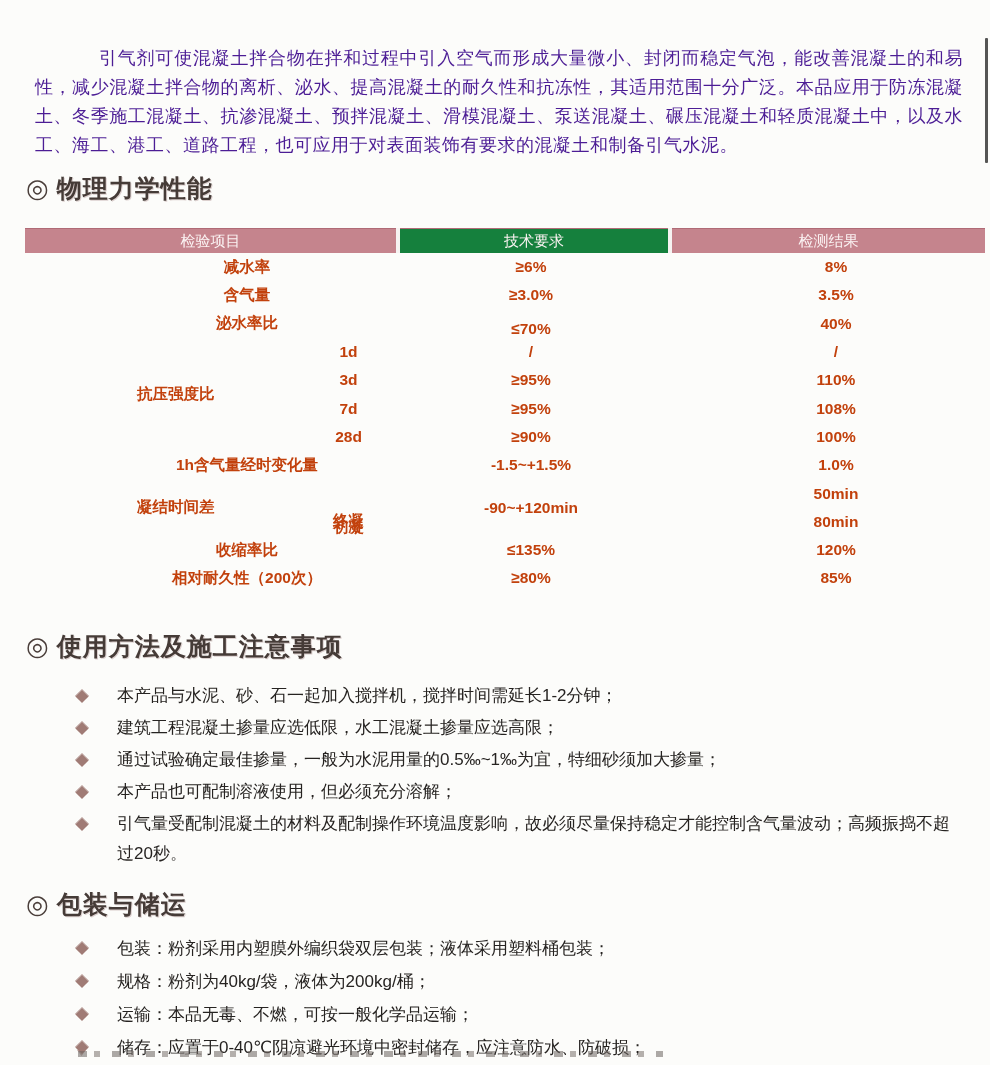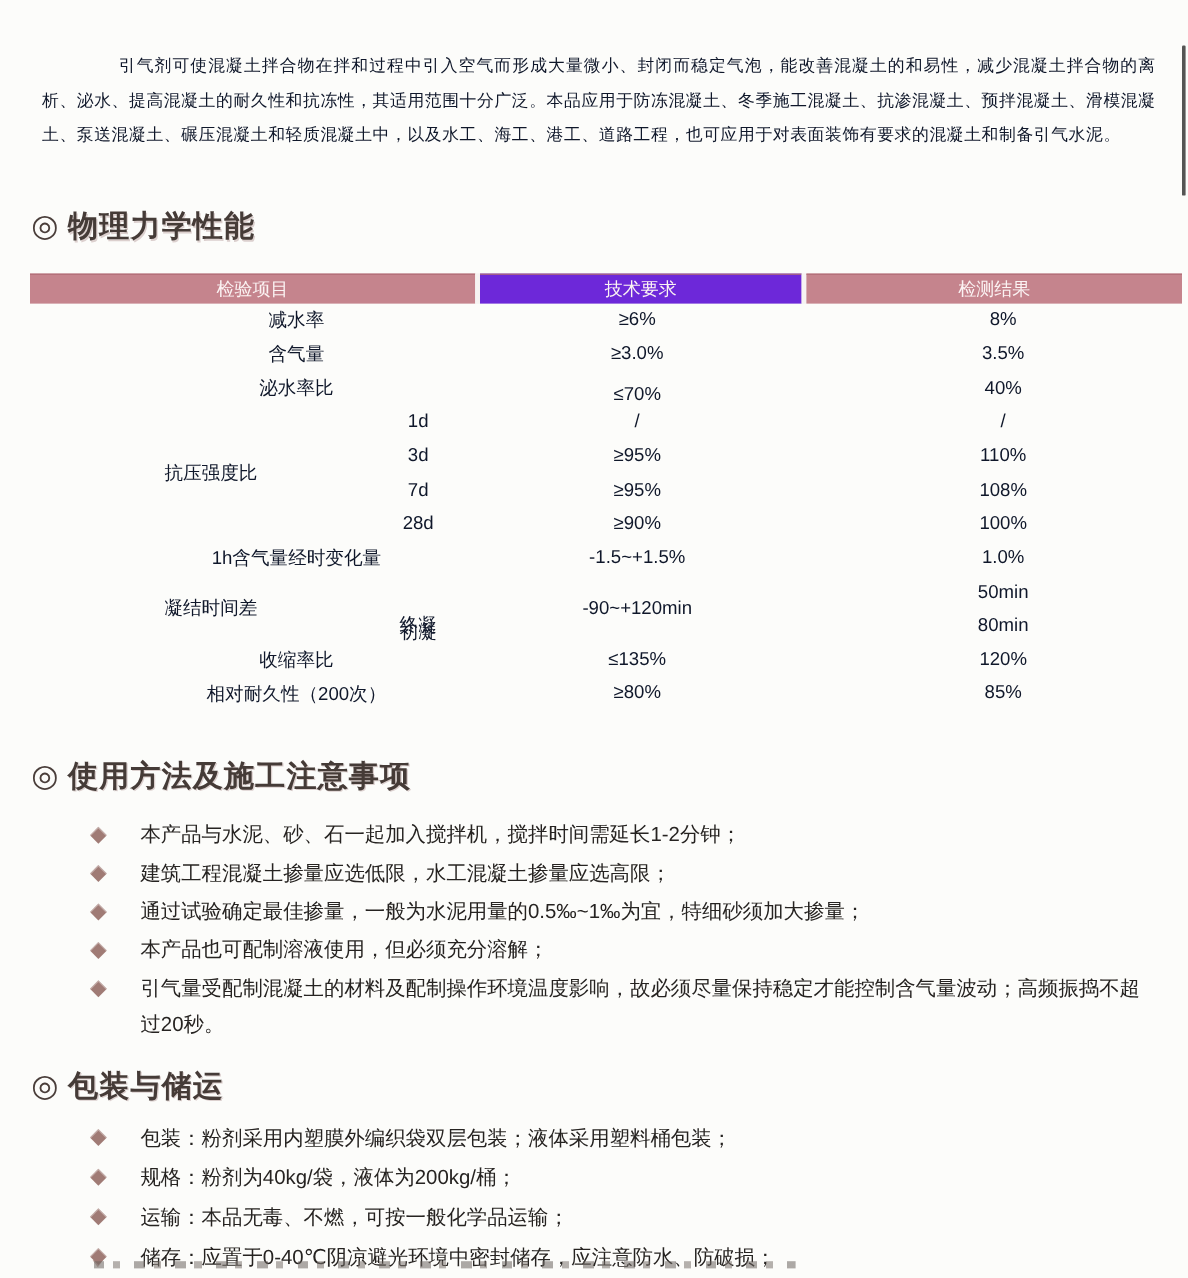--- a/index.html
+++ b/index.html
@@ -8,23 +8,23 @@
     width:990px;height:1065px;
     margin:0 auto;
     background:#fcfcfa;
     overflow:hidden;
     font-family:"Liberation Sans","DejaVu Sans",sans-serif;
     color:#2e2a28;
   }
   
   .intro{
     position:absolute;top:26px;left:35px;width:928px;
-    font-size:14px;line-height:29px;
+    font-size:18px;line-height:29px;
     text-align:justify;text-indent:64px;
-    font-weight:500;color:#0f172a;
+    font-weight:500;color:#4c1d95;
     letter-spacing:0.5px;
   }
   
   .edge-artifact{
     position:absolute;right:2px;top:38px;width:3px;height:125px;
     background:#2a2a2a;opacity:.8;border-radius:1px;
   }
   
   .sec-head{
     position:absolute;left:26px;
@@ -51,22 +51,22 @@
   }
   .hc1{width:371px;}
   .hc2{width:268px;}
   .hc3{flex:1;}
   .hsep{width:4px;background:#f6f3f2;}
   .tbl-body{
     display:grid;
     grid-template-columns:275px 97px 268px 1fr;
     grid-auto-rows:28.3px;
     font-size:15.5px;
-    font-weight:400;
-    color:#0f172a;
+    font-weight:700;
+    color:#c2410c;
   }
   .cell{display:flex;align-items:center;justify-content:center;}
   .cell.item{grid-column:1/3;padding-left:72px;}
   .cell.group{justify-content:flex-start;padding-left:112px;}
   .cell.res{padding-left:22px;}
   
   .blist{position:absolute;left:75px;width:890px;margin:0;padding:0;list-style:none;}
   .ul-usage{top:681px;}
   .ul-pack{top:933px;}
   .blist li{
@@ -108,21 +108,21 @@
 
   <div class="sec-head h1">
     <span class="marker">◎</span>
     <span>物理力学性能</span>
   </div>
 
   <div class="tbl">
     <div class="tbl-head" style="background:#f6f3f2;">
       <div class="hc hc1" style="background:#c5848d;">检验项目</div>
       <div class="hsep"></div>
-      <div class="hc hc2" style="background:#6d28d9;">技术要求</div>
+      <div class="hc hc2" style="background:#15803d;">技术要求</div>
       <div class="hsep"></div>
       <div class="hc hc3" style="background:#c5848d;">检测结果</div>
     </div>
     <div class="tbl-body">
 
       <div class="cell item" style="grid-row:1;">减水率</div>
       <div class="cell req" style="grid-row:1;grid-column:3;">≥6%</div>
       <div class="cell res" style="grid-row:1;grid-column:4;">8%</div>
 
       <div class="cell item" style="grid-row:2;">含气量</div>

